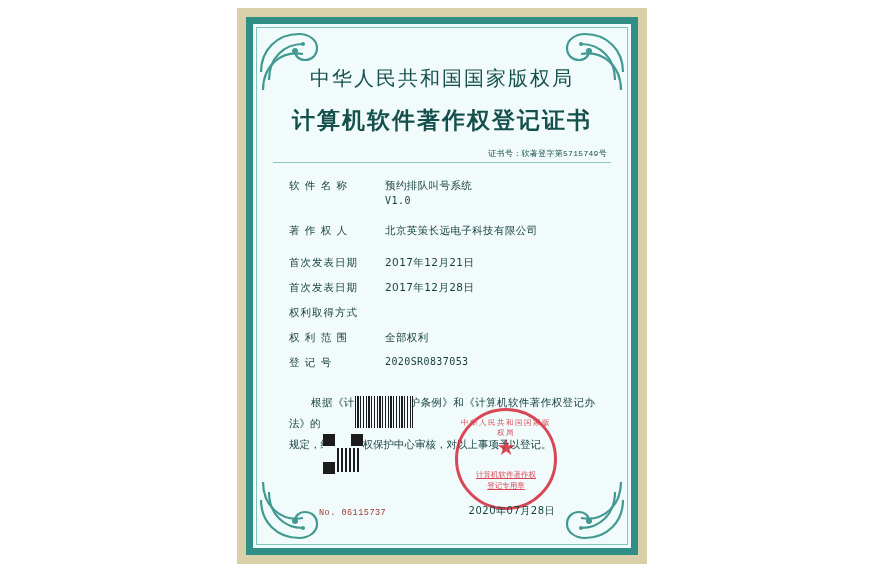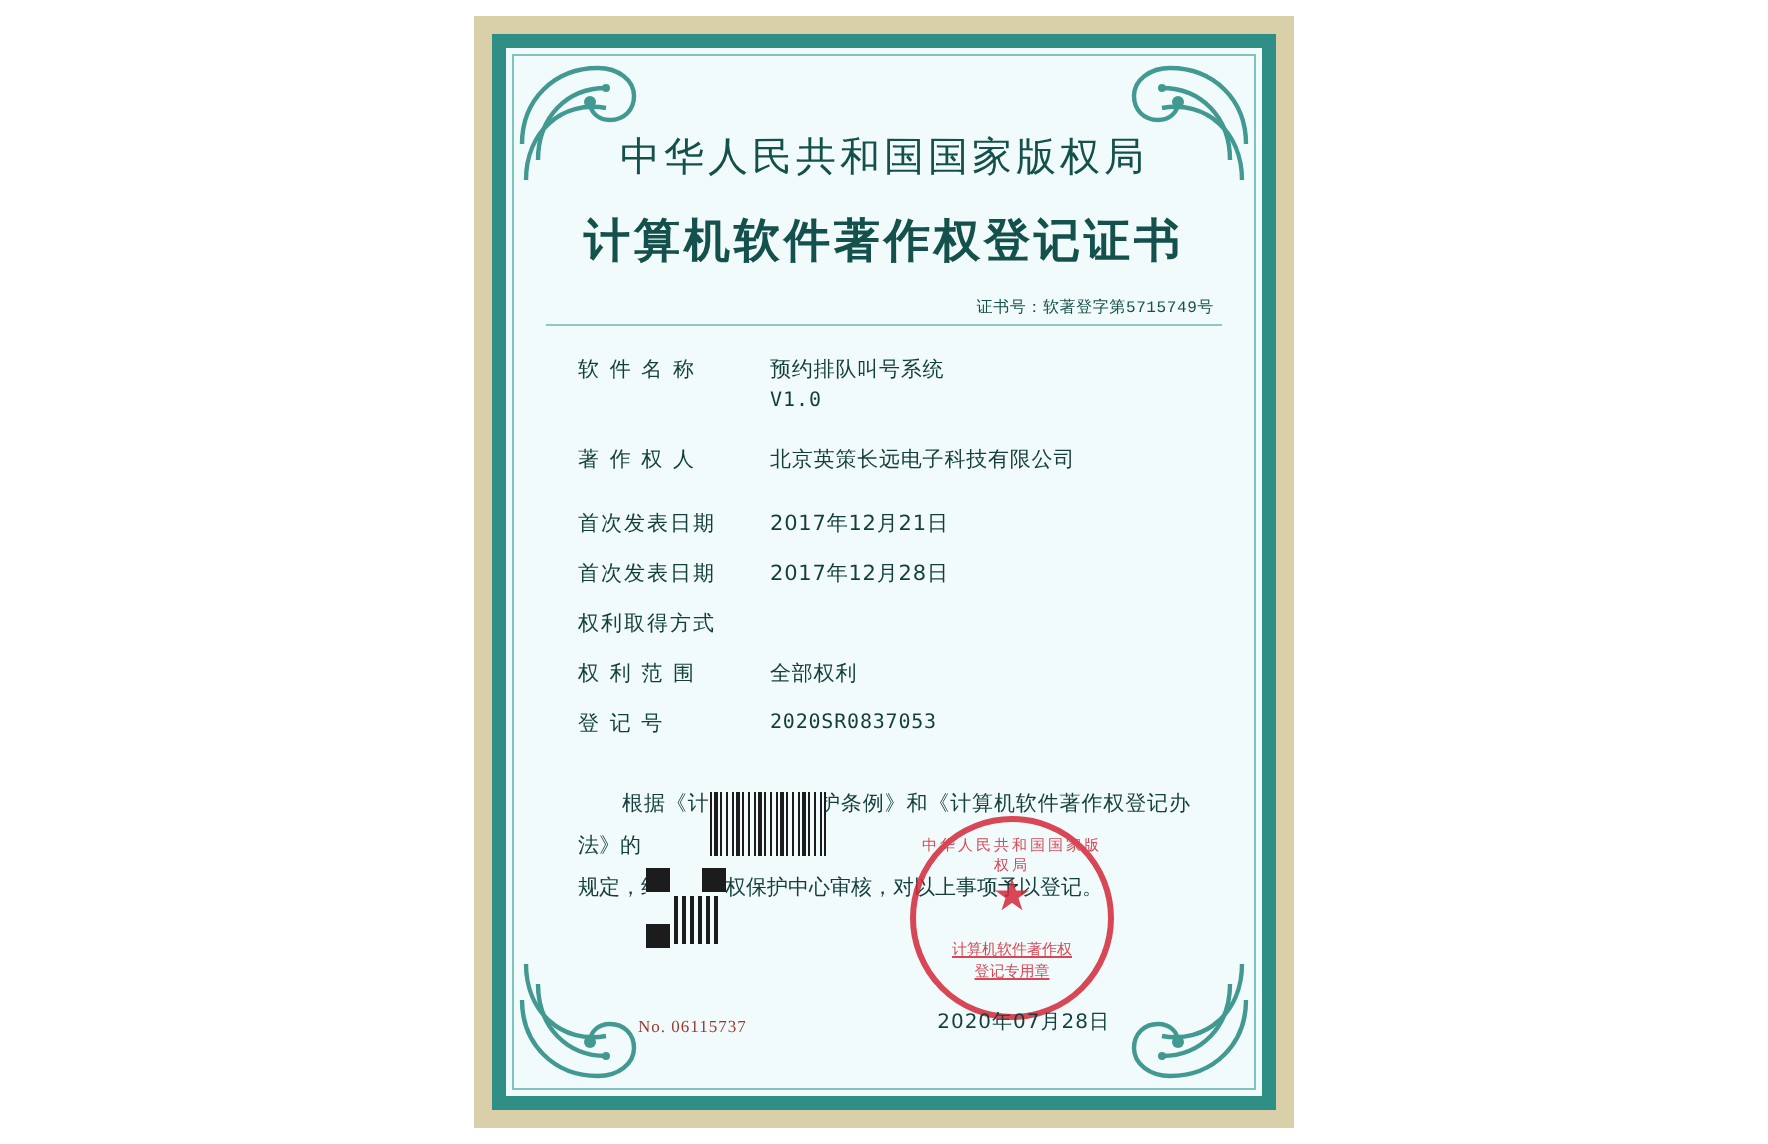--- a/index.html
+++ b/index.html
@@ -252,21 +252,21 @@
     font-size: 7.5px;
     color: #d4283a;
     line-height: 11px;
     text-decoration: underline;
   }
 
   .serial-no {
     position: absolute;
     left: 52px;
     bottom: 16px;
-    font-family: Liberation Serif, serif;
+    font-family: Liberation Mono, monospace;
     font-size: 8.5px;
     color: #9a3a33;
     letter-spacing: .5px;
   }
   .issue-date {
     position: absolute;
     right: 62px;
     bottom: 16px;
     font-family: "DejaVu Sans", sans-serif;
     font-size: 10px;

